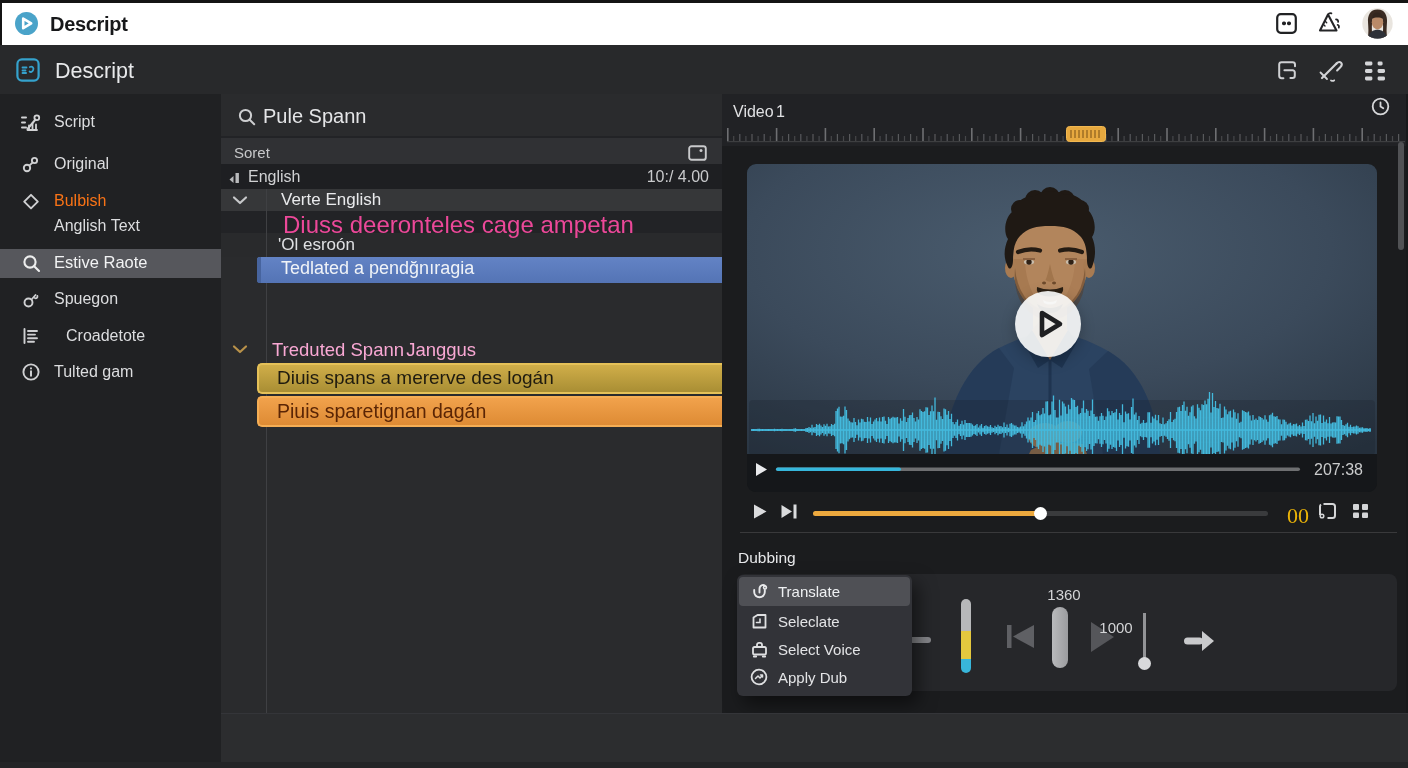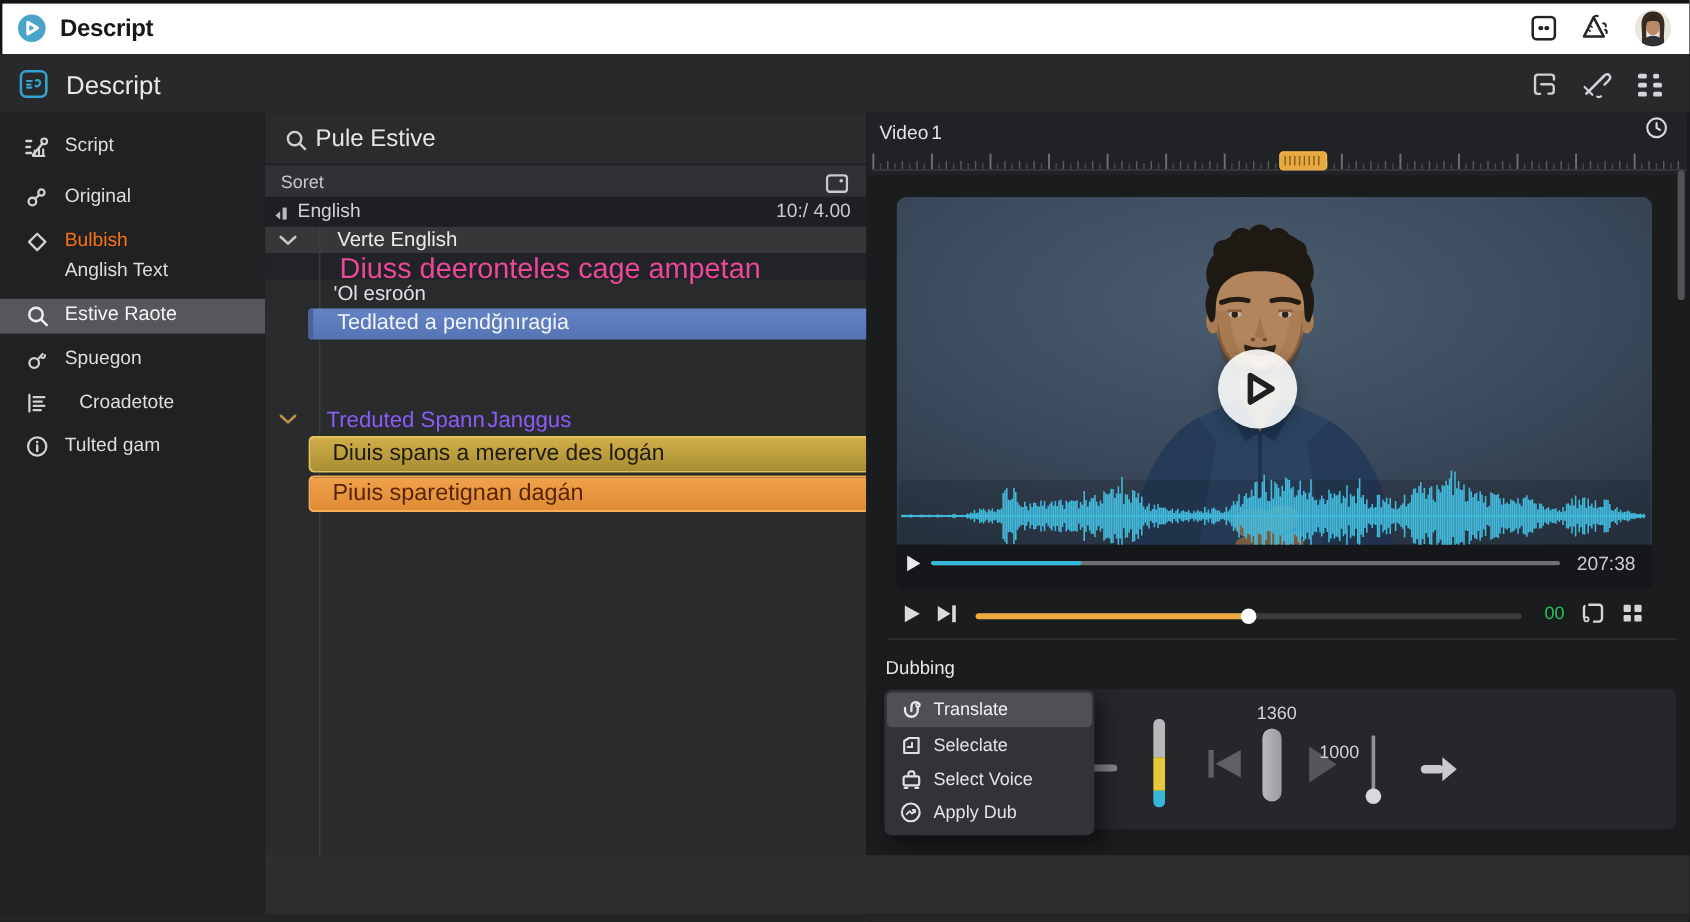--- a/index.html
+++ b/index.html
@@ -112,21 +112,21 @@
     <path d="M10 6.2 v.3 M10 9.2 v4.6" stroke="#cfd0d2" stroke-width="2" stroke-linecap="round"></path>
   </svg>
   <div class="txt" style="left:54px;top:363px;font-size:16px;color:#dcdddf;">Tulted gam</div>
 
   <div class="abs" style="left:221px;top:94px;width:501px;height:674px;background:#2a2b2d;"></div>
 
   <svg class="abs" style="left:237px;top:107px;" width="20" height="20" viewBox="0 0 20 20">
     <circle cx="8.5" cy="8.5" r="5.6" fill="none" stroke="#cdced0" stroke-width="2"></circle>
     <path d="M12.7 12.7 L17.2 17.2" stroke="#cdced0" stroke-width="2" stroke-linecap="round"></path>
   </svg>
-  <div class="txt" style="left:263px;top:105px;font-size:20px;color:#e4e5e7;">Pule Estive</div>
+  <div class="txt" style="left:263px;top:105px;font-size:20px;color:#e4e5e7;">Pule Spann</div>
   <div class="abs" style="left:221px;top:136px;width:501px;height:2px;background:#222326;"></div>
 
   <div class="abs" style="left:221px;top:138px;width:501px;height:26px;background:#303134;"></div>
   <div class="txt" style="left:234px;top:144px;font-size:15px;color:#c7c8ca;">Soret</div>
   <svg class="abs" style="left:688px;top:145px;" width="19" height="16" viewBox="0 0 19 16">
     <rect x="1.2" y="1.2" width="16.6" height="13.6" rx="2.4" fill="none" stroke="#c9cacc" stroke-width="1.9"></rect>
     <circle cx="13" cy="5.6" r="1.5" fill="#c9cacc"></circle>
   </svg>
 
   <div class="abs" style="left:221px;top:164px;width:501px;height:25px;background:#1e1f22;"></div>
@@ -148,21 +148,21 @@
   <div class="txt" style="left:283px;top:211px;font-size:24px;color:#ec4899;">Diuss deeronteles cage ampetan</div>
   <div class="txt" style="left:278px;top:235px;font-size:17px;color:#dfe0e3;">'Ol esroón</div>
 
   <div class="abs" style="left:257px;top:257px;width:465px;height:26px;background:linear-gradient(180deg,#6383c5,#5474b5);border-radius:3px 0 0 3px;"></div>
   <div class="abs" style="left:257px;top:257px;width:4px;height:26px;background:#47649e;border-radius:3px 0 0 3px;"></div>
   <div class="txt" style="left:281px;top:258px;font-size:18px;color:#f0f3f7;">Tedlated a pendğnıragia</div>
 
   <svg class="abs" style="left:231px;top:342px;" width="18" height="14" viewBox="0 0 18 14">
     <path d="M3 4.5 L9 10 L15 4.5" fill="none" stroke="#b9924a" stroke-width="2.2" stroke-linecap="round" stroke-linejoin="round"></path>
   </svg>
-  <div class="txt" style="left:272px;top:339px;font-size:18.5px;color:#8b5cf6;">Treduted Spann<span style="letter-spacing:-3px;">&nbsp;</span>Janggus</div>
+  <div class="txt" style="left:272px;top:339px;font-size:18.5px;color:#f9a8d4;">Treduted Spann<span style="letter-spacing:-3px;">&nbsp;</span>Janggus</div>
   <div class="abs" style="left:257px;top:363px;width:465px;height:31px;background:linear-gradient(180deg,#d0ae49,#a98e34);border:2px solid #e5c158;border-right:none;border-radius:5px 0 0 5px;"></div>
   <div class="txt" style="left:277px;top:367px;font-size:19px;color:#1f1b0f;">Diuis spans a mererve des logán</div>
   <div class="abs" style="left:257px;top:396px;width:465px;height:31px;background:linear-gradient(180deg,#f1a24c,#de8b34);border:2px solid #f5ae55;border-right:none;border-radius:5px 0 0 5px;"></div>
   <div class="txt" style="left:277px;top:400px;font-size:19.5px;color:#5a2505;">Piuis sparetignan dagán</div>
 
   <div class="abs" style="left:722px;top:94px;width:686px;height:674px;background:#1b1c1e;"></div>
   <div class="abs" style="left:722px;top:94px;width:686px;height:52px;background:#212225;"></div>
   <div class="txt" style="left:733px;top:103px;font-size:16px;color:#e0e1e3;">Video<span style="letter-spacing:-2px;">&nbsp;</span>1</div>
   <svg class="abs" style="left:1371px;top:97px;" width="19" height="19" viewBox="0 0 19 19">
     <circle cx="9.5" cy="9.5" r="7.8" fill="none" stroke="#d6d7d9" stroke-width="1.8"></circle>
@@ -375,21 +375,21 @@
   <svg class="abs" style="left:752px;top:503px;" width="16" height="17" viewBox="0 0 16 17">
     <path d="M2 1.5 L14.5 8.5 L2 15.5 Z" fill="#dadbdd"></path>
   </svg>
   <svg class="abs" style="left:780px;top:503px;" width="18" height="17" viewBox="0 0 18 17">
     <path d="M1.5 2 L12 8.5 L1.5 15 Z" fill="#dadbdd"></path>
     <rect x="13.5" y="1.5" width="3" height="14" fill="#dadbdd"></rect>
   </svg>
   <div class="abs" style="left:813px;top:511px;width:455px;height:5px;border-radius:2.5px;background:#3a3b3d;"></div>
   <div class="abs" style="left:813px;top:511px;width:228px;height:5px;border-radius:2.5px;background:#eda93e;"></div>
   <div class="abs" style="left:1034px;top:507px;width:13px;height:13px;border-radius:50%;background:#ffffff;"></div>
-  <div class="txt" style="left:1287px;top:503px;font-size:15px;color:#22c55e;">00</div>
+  <div class="txt" style="left:1287px;top:503px;font-size:22px;color:#eab308;font-family:Liberation Serif, serif;">00</div>
   <svg class="abs" style="left:1318px;top:502px;" width="19" height="18" viewBox="0 0 19 18">
     <path d="M5.5 2 h9 a2.5 2.5 0 0 1 2.5 2.5 v9 a2.5 2.5 0 0 1 -2.5 2.5 h-5" fill="none" stroke="#d4d5d7" stroke-width="2"></path>
     <path d="M2 13 v-8.5 a2.5 2.5 0 0 1 1 -2" fill="none" stroke="#d4d5d7" stroke-width="2"></path>
     <circle cx="4" cy="14" r="1.8" fill="none" stroke="#d4d5d7" stroke-width="1.5"></circle>
   </svg>
   <svg class="abs" style="left:1352px;top:503px;" width="17" height="16" viewBox="0 0 17 16">
     <rect x="1" y="1" width="6" height="6" rx="1" fill="#d4d5d7"></rect>
     <rect x="10" y="1" width="6" height="6" rx="1" fill="#d4d5d7"></rect>
     <rect x="1" y="9.6" width="6" height="5.4" rx="1" fill="#d4d5d7"></rect>
     <rect x="10" y="9.6" width="6" height="5.4" rx="1" fill="#d4d5d7"></rect>

